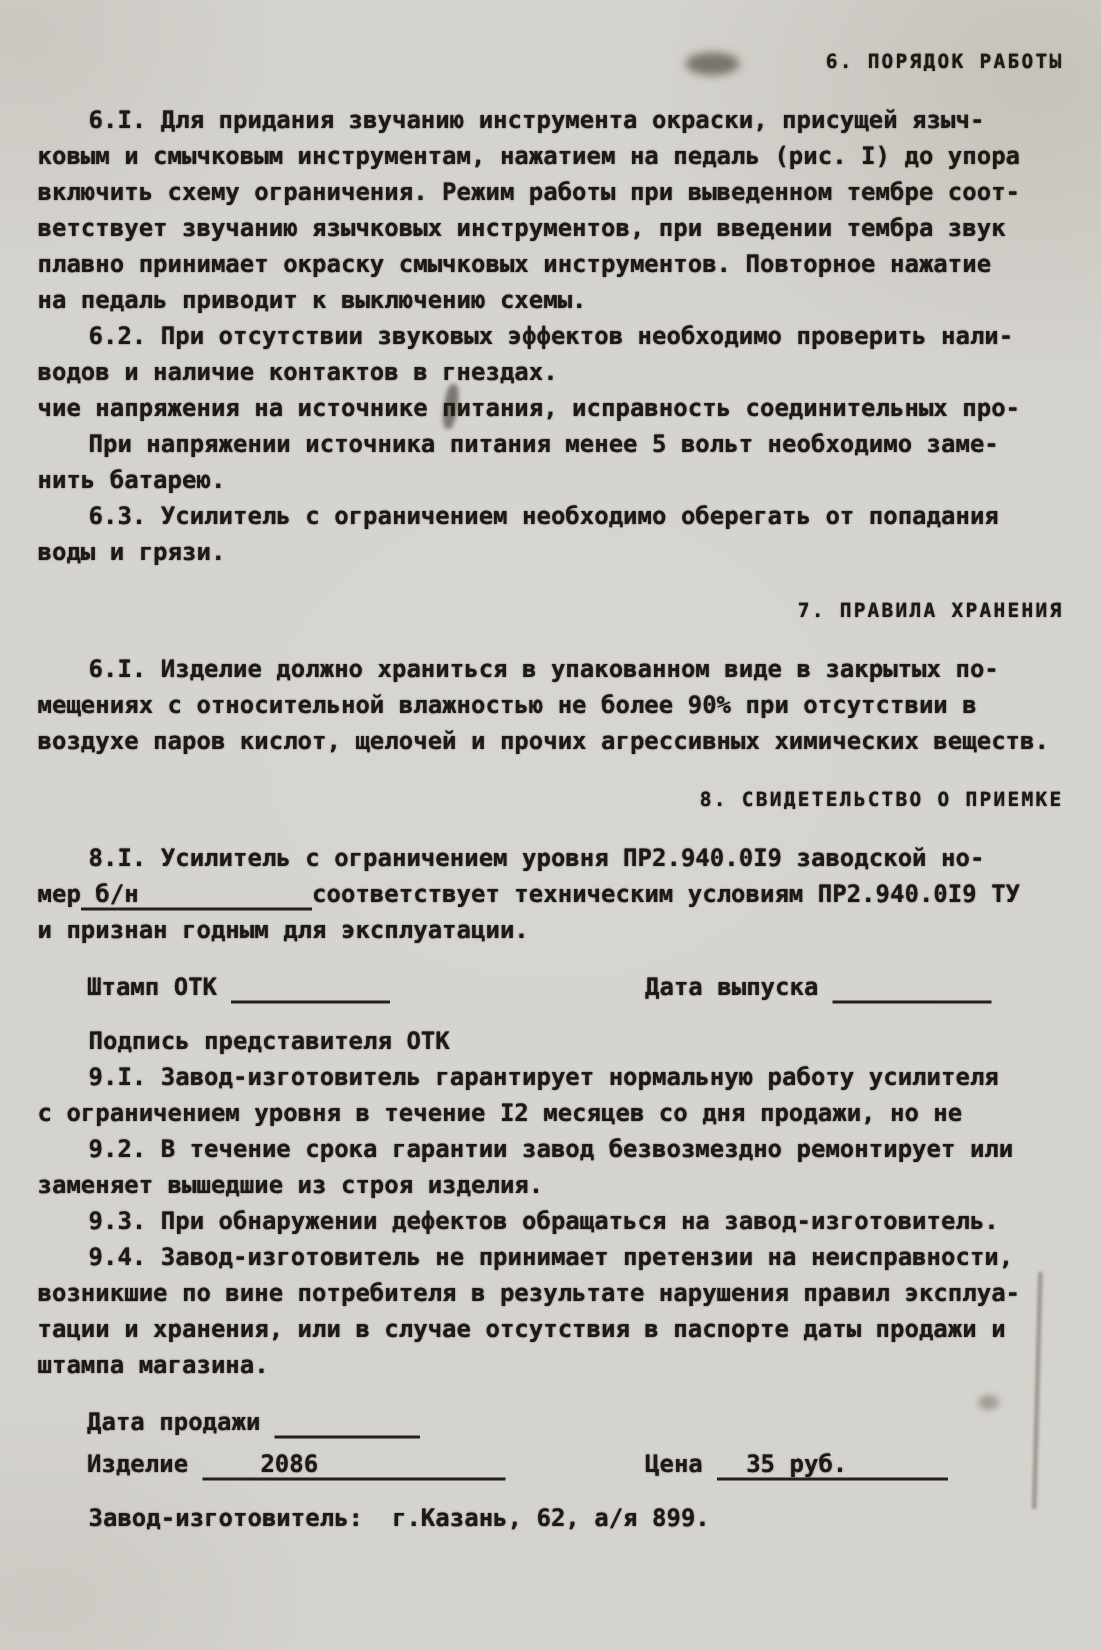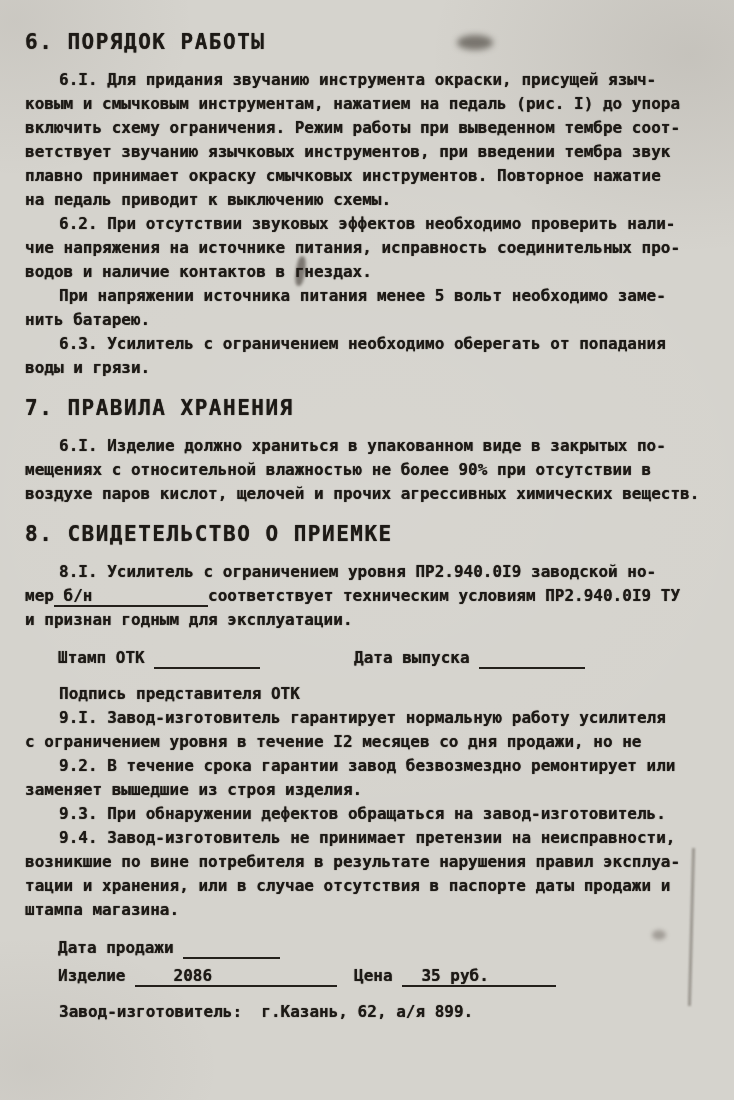--- a/index.html
+++ b/index.html
@@ -17,22 +17,22 @@
       radial-gradient(ellipse 300px 260px at 2% 2%, rgba(60,50,40,.07), transparent 60%),
       radial-gradient(ellipse 320px 220px at 4% 97%, rgba(60,50,40,.06), transparent 60%),
       radial-gradient(ellipse 600px 500px at 50% 45%, rgba(255,255,255,.06), transparent 75%),
       #d5d3cd;
     color:#1d1a16;
     font-weight:bold;
     font-size:16px;
   }
   .doc-section{margin:0;}
   .sec-heading{
-    font-size:21px;font-weight:bold;
-    text-align:left;letter-spacing:1.5px;
+    font-size:13px;font-weight:bold;
+    text-align:right;letter-spacing:1.5px;
     margin:16px 0 14px 0;line-height:24px;
     position:relative;white-space:pre;
     text-shadow:0 0 1px rgba(28,22,16,.85);
   }
   .doc-section:first-child .sec-heading{margin-top:6px;}
   .line{
     line-height:24px;white-space:pre;
     text-shadow:0 0 1px rgba(28,22,16,.85);
   }
   .indent{text-indent:34px;}
@@ -40,21 +40,21 @@
     border-bottom:2px solid #24201b;
     white-space:pre;
   }
   .form-row{
     display:flex;padding-left:33px;line-height:24px;
     white-space:pre;margin-top:12px;
     text-shadow:0 0 1px rgba(28,22,16,.85);
   }
   .form-row.tight{margin-top:4px;}
   .form-row.roomy{margin-top:14px;}
-  .cell-left{width:296px;}
+  .cell-left{width:372px;}
   .cell-right{flex:1;}
   .sig-line{margin-top:12px;}
   .factory-line{margin-top:12px;}
   .smudge{
     position:absolute;border-radius:50%;
     filter:blur(3px);background:rgba(48,42,35,.55);
     pointer-events:none;
   }
   .smudge-6{width:36px;height:15px;top:5px;left:432px;}
   .smudge-9{width:88px;height:13px;top:6px;left:316px;}
@@ -81,22 +81,22 @@
   <div class="stain stain-crease2"></div>
 <section class="doc-section">
       <h2 class="sec-heading">6. ПОРЯДОК РАБОТЫ<i class="smudge smudge-6"></i></h2>
       <div class="line indent">6.I. Для придания звучанию инструмента окраски, присущей языч-</div>
       <div class="line">ковым и смычковым инструментам, нажатием на педаль (рис. I) до упора</div>
       <div class="line">включить схему ограничения. Режим работы при выведенном тембре соот-</div>
       <div class="line">ветствует звучанию язычковых инструментов, при введении тембра звук</div>
       <div class="line">плавно принимает окраску смычковых инструментов. Повторное нажатие</div>
       <div class="line">на педаль приводит к выключению схемы.</div>
       <div class="line indent">6.2. При отсутствии звуковых эффектов необходимо проверить нали-</div>
+      <div class="line">водов и наличие контактов в гнездах.</div>
       <div class="line">чие напряжения на источнике питания, исправность соединительных про-</div>
-      <div class="line">водов и наличие контактов в гнездах.</div>
       <div class="line indent">При напряжении источника питания менее 5 вольт необходимо заме-</div>
       <div class="line">нить батарею.</div>
       <div class="line indent">6.3. Усилитель с ограничением необходимо оберегать от попадания</div>
       <div class="line">воды и грязи.</div>
     </section>
     <section class="doc-section">
       <h2 class="sec-heading">7. ПРАВИЛА ХРАНЕНИЯ</h2>
       <div class="line indent">6.I. Изделие должно храниться в упакованном виде в закрытых по-</div>
       <div class="line">мещениях с относительной влажностью не более 90% при отсутствии в</div>
       <div class="line">воздухе паров кислот, щелочей и прочих агрессивных химических веществ.</div>

